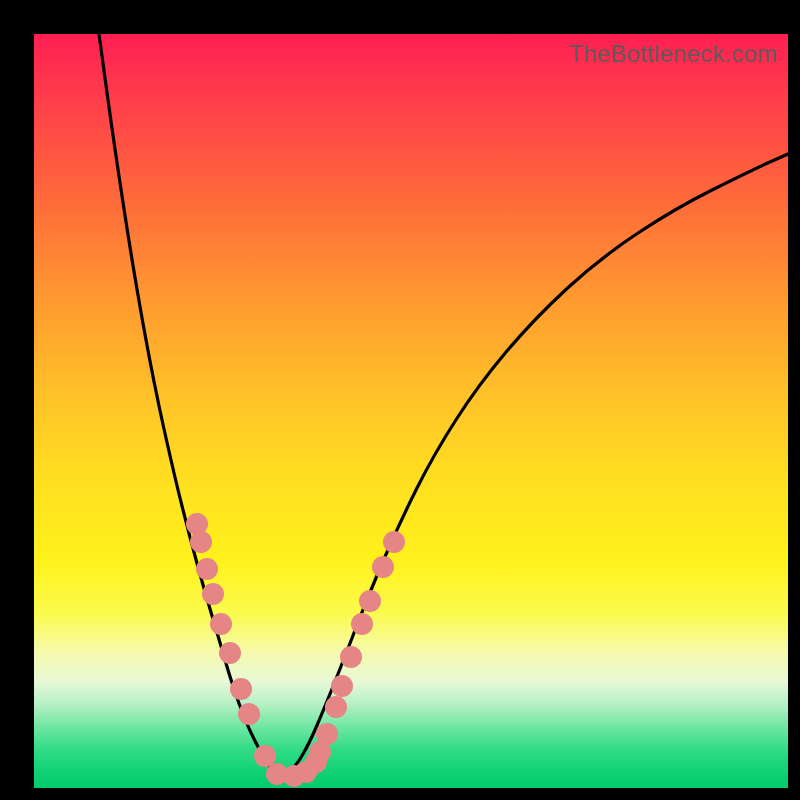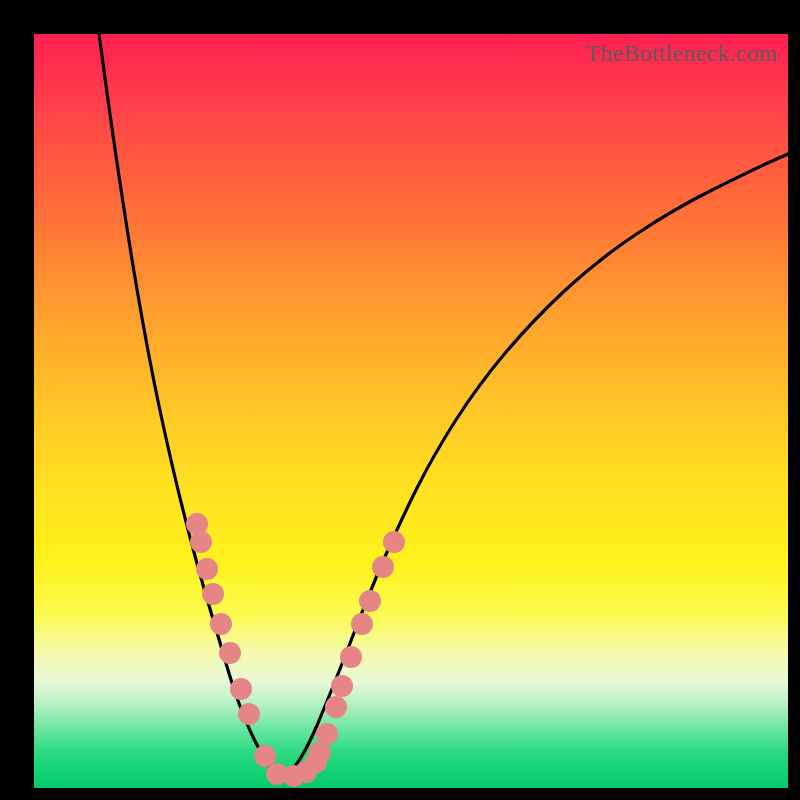--- a/index.html
+++ b/index.html
@@ -45,21 +45,20 @@
     );
   }
   .watermark {
     position: absolute;
     top: 6px;
     right: 10px;
     color: #5b5b5b;
     font-size: 24px;
     letter-spacing: 0.2px;
     font-weight: 500;
-    font-family: Liberation Serif, serif;
   }
   svg.curve {
     position: absolute;
     left: 0;
     top: 0;
     width: 754px;
     height: 754px;
     overflow: visible;
   }
   .curve-path {

